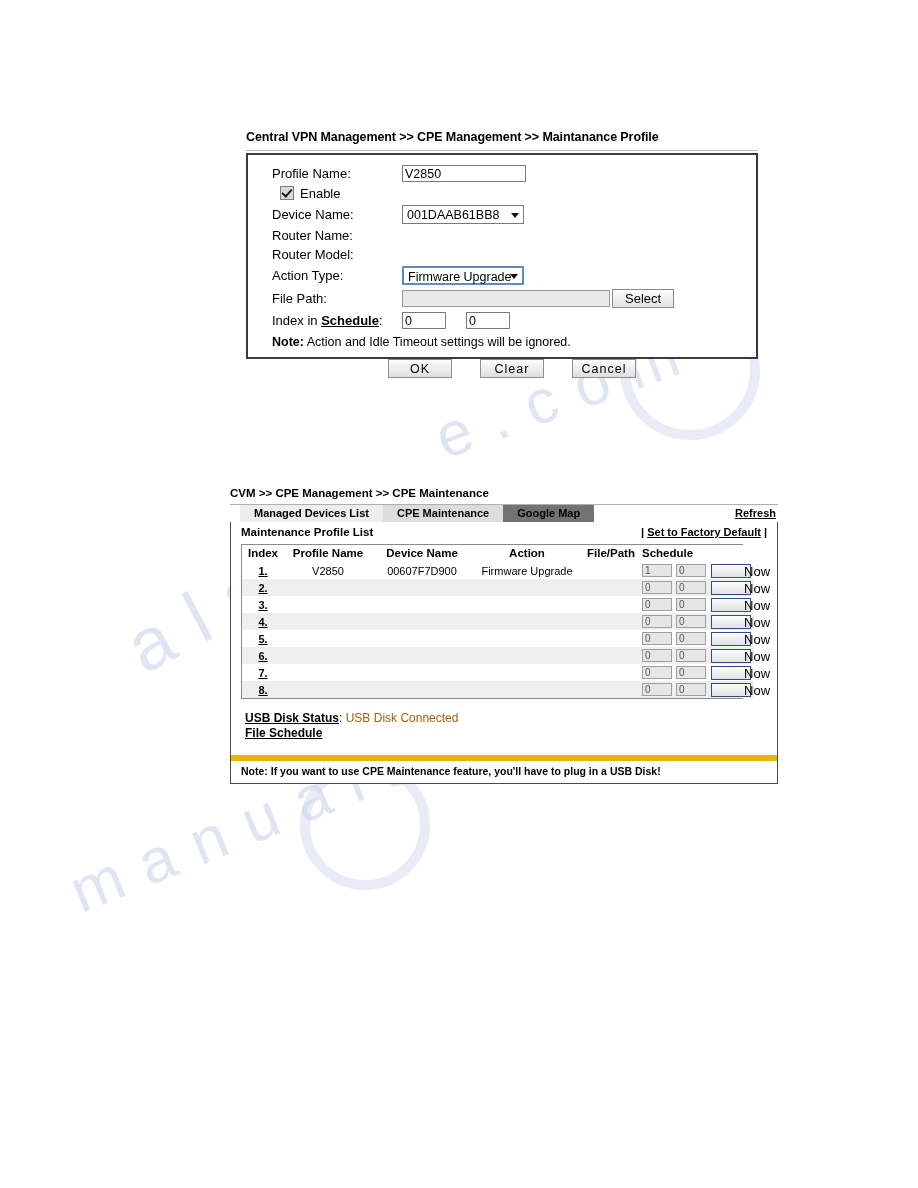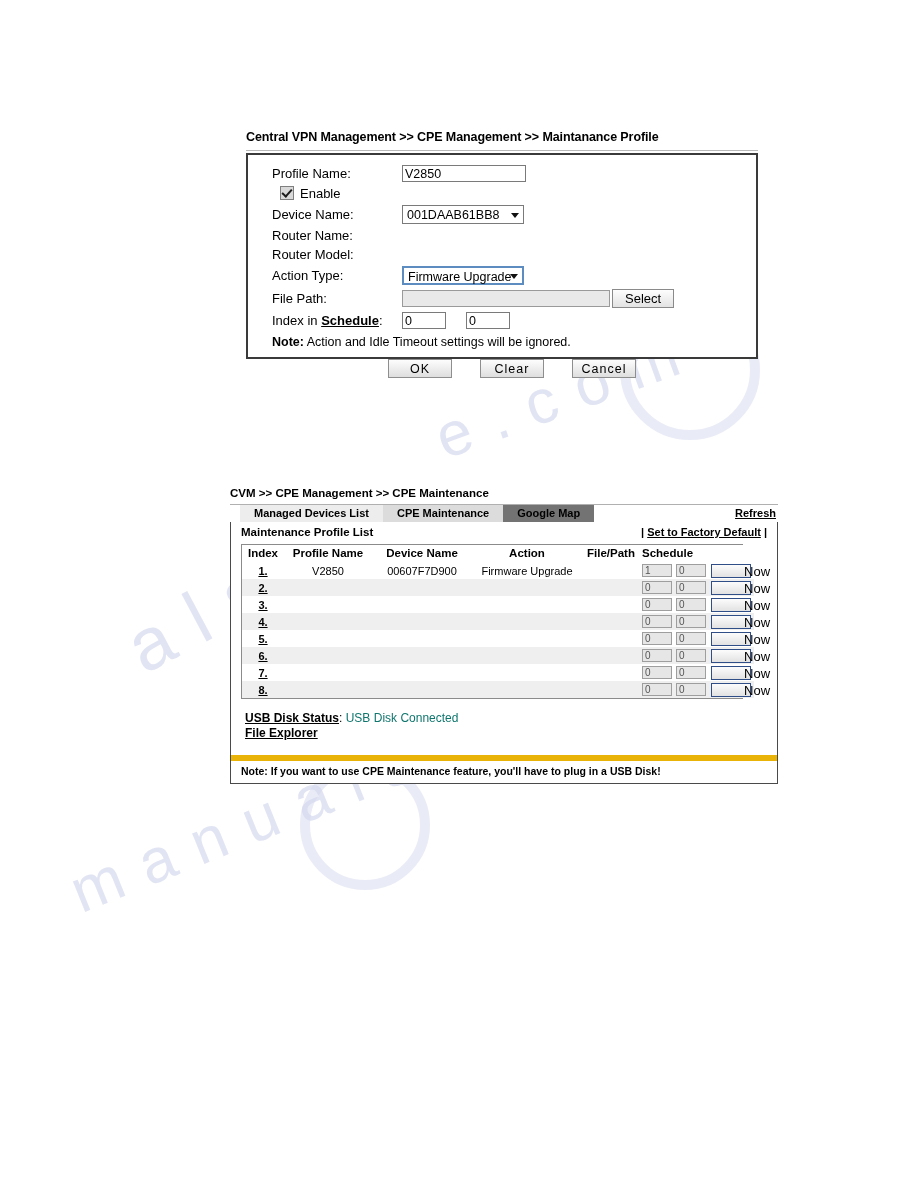--- a/index.html
+++ b/index.html
@@ -316,21 +316,21 @@
     margin-top: 12px;
     margin-left: 4px;
     font-size: 12px;
     line-height: 15px;
   }
   .usb-label {
     font-weight: bold;
     text-decoration: underline;
   }
   .usb-value {
-    color: #0f766e;
+    color: #a16207;
     font-weight: normal;
   }
   .file-explorer {
     font-weight: bold;
     text-decoration: underline;
     font-size: 12px;
   }
   .note2 {
     margin-top: 14px;
     border-top: 6px solid #eab308;
@@ -539,18 +539,18 @@
               <td><span class="cell-in">0</span></td>
               <td><span class="cell-in">0</span></td>
               <td><span class="nowbtn">Now</span></td>
             </tr>
           </tbody>
       </table>
     </div>
 
     <div class="usb-block">
       <div><span class="usb-label">USB Disk Status</span><span>: </span><span class="usb-value">USB Disk Connected</span></div>
-      <div class="file-explorer">File Explorer</div>
+      <div class="file-explorer">File Schedule</div>
     </div>
 
     <div class="note2">Note: If you want to use CPE Maintenance feature, you'll have to plug in a USB Disk!</div>
   </div>
 </div>
 
 </body></html>

